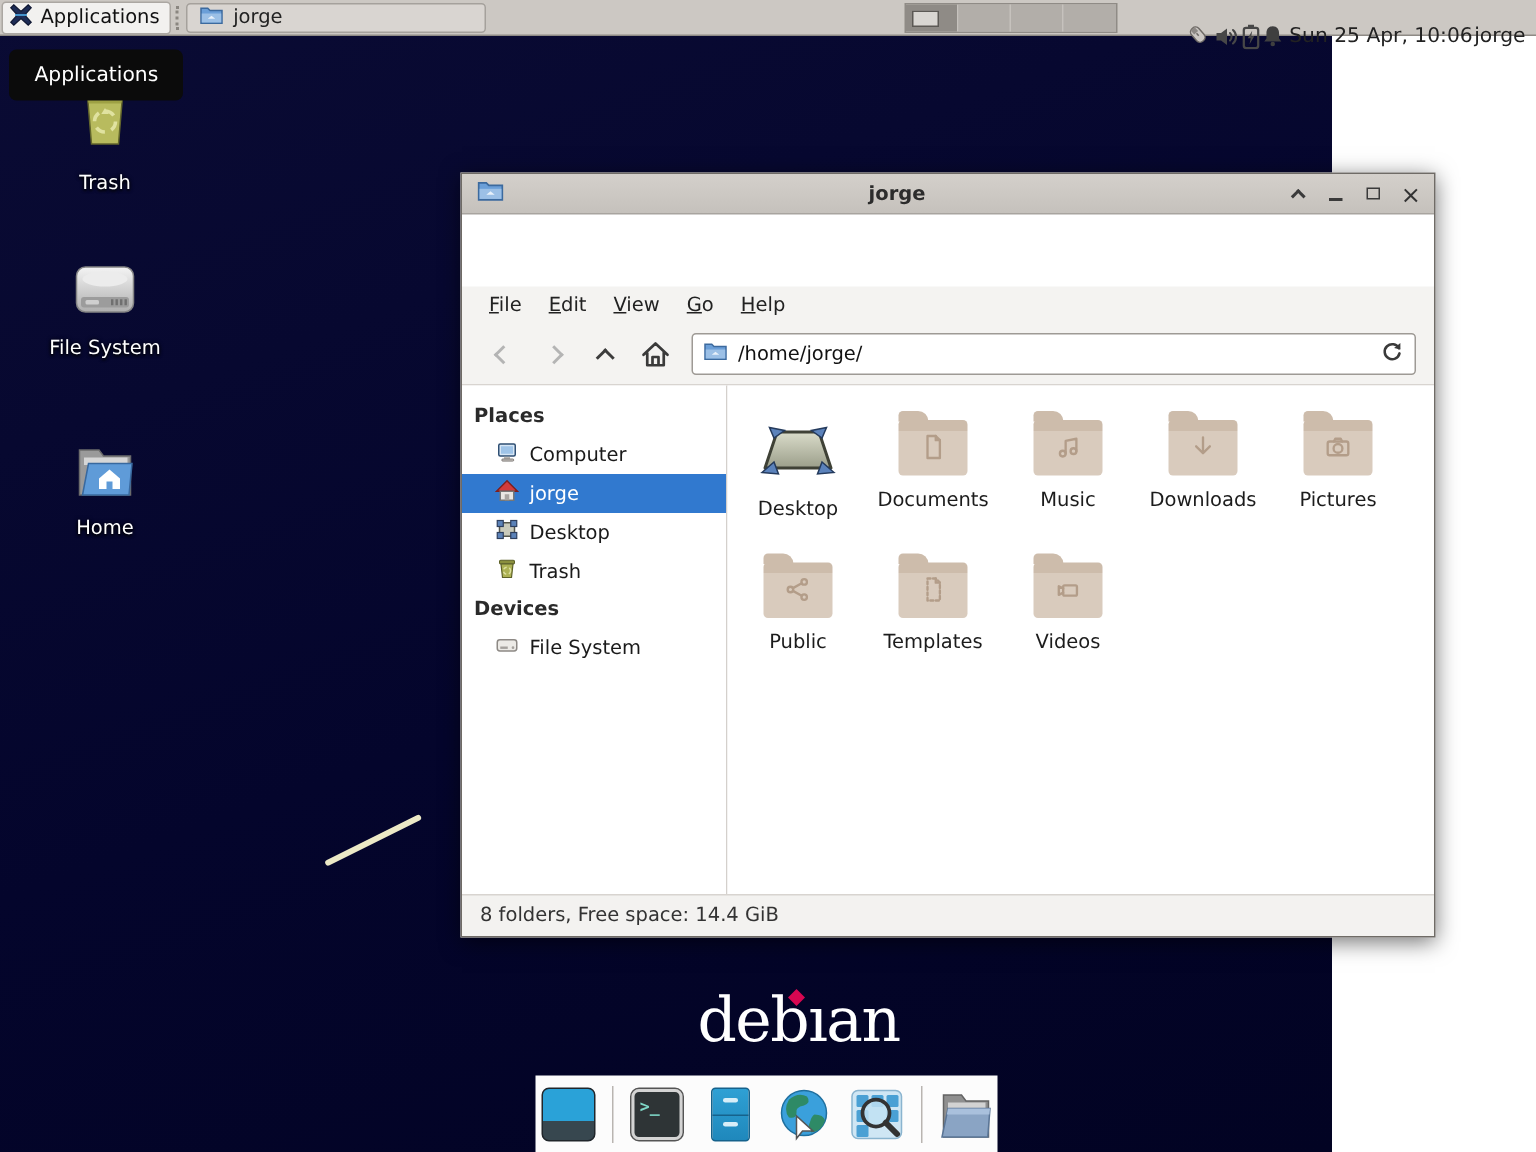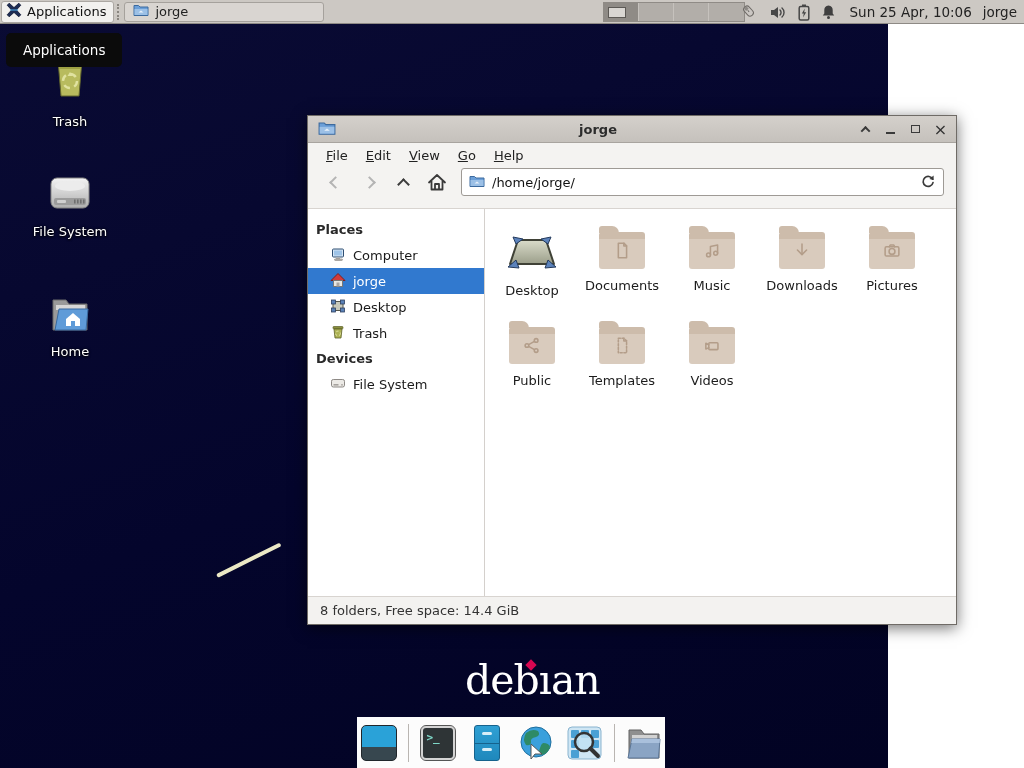--- a/index.html
+++ b/index.html
@@ -21,22 +21,22 @@
   .task-btn span.lbl { color:#222; }
 
   .pager { position:absolute; left:603px; top:2px; height:20px; display:flex;
            border:1px solid #8f8b86; }
   .pager .ws { width:35px; height:100%; background:#b2aea9; border-right:1px solid #c6c2bd; position:relative; }
   .pager .ws:last-child { border-right:none; }
   .pager .ws.active { background:#8f8b86; }
   .pager .ws.active .mini-win { position:absolute; left:4px; top:4px; width:18px; height:11px;
            background:#d9d6d2; border:1px solid #5c5955; }
 
-  .tray { position:absolute; right:0; top:0; height:24px; display:flex; align-items:center;
-          gap:11px; padding-right:7px; }
+  .tray { position:absolute; right:0; top:12px; height:24px; display:flex; align-items:center;
+          gap:1px; padding-right:7px; }
   .tray .ticon { display:flex; align-items:center; }
   .clock { font-size:13.5px; color:#222; margin-left:3px; }
   .panel-user { font-size:13.5px; color:#222; }
 
   
   .tooltip { position:absolute; left:6px; top:33px; background:#0b0b0b; color:#fff;
              border-radius:5px; padding:9px 17px; font-size:13.5px; z-index:50; }
 
   
   .dicon { position:absolute; width:110px; display:flex; flex-direction:column; align-items:center; }
@@ -58,26 +58,26 @@
   .titlebar .title { flex:1; text-align:center; font-weight:bold; color:#2c2c2c; }
   .win-controls { display:flex; align-items:center; gap:14px; }
   .ctl { display:inline-flex; width:11px; height:11px; align-items:center; justify-content:center; }
   .chev { display:inline-block; width:7px; height:7px;
           border-right:2px solid #3a3a3a; border-bottom:2px solid #3a3a3a; }
   .chev.up { transform:rotate(-135deg) translate(-1px,-1px); }
   .bar-min { width:9px; height:2px; background:#3a3a3a; align-self:flex-end; margin-bottom:1px; }
   .box-max { width:9px; height:8px; border:1.5px solid #3a3a3a; }
   .x-close { font-size:16px; line-height:11px; color:#333; }
 
-  .menubar { height:25px; background:#f4f3f1; display:flex; align-items:center; padding-left:9px; }
+  .menubar { height:25px; background:#f4f3f1; display:flex; align-items:center; padding-left:9px;margin-top:48px; }
   .menubar .item { display:inline-block; padding:4px 9px; color:#222; }
   .menubar .item::first-letter { text-decoration:underline; }
 
   .toolbar { height:41px; background:#f4f3f1; border-bottom:1px solid #d8d4d0;
-             display:flex; align-items:flex-start; padding:0 12px; gap:4px; }
+             display:flex; align-items:center; padding:0 12px; gap:4px; }
   .tbtn { width:30px; height:28px; display:flex; align-items:center; justify-content:center; }
   .nav-chev { display:inline-block; width:9px; height:9px;
               border-right:2.5px solid #b4b4b4; border-bottom:2.5px solid #b4b4b4; }
   .nav-chev.back { transform:rotate(135deg); }
   .nav-chev.fwd  { transform:rotate(-45deg); }
   .nav-chev.up   { transform:rotate(-135deg); border-color:#3c3c3c; margin-top:4px; }
   .pathfield { flex:1; height:28px; margin-left:5px; background:#fff; border:1px solid #9e9a95;
                border-radius:3px; display:flex; align-items:center; padding:0 7px; gap:7px; }
   .pathfield .value { flex:1; color:#111; }
 

